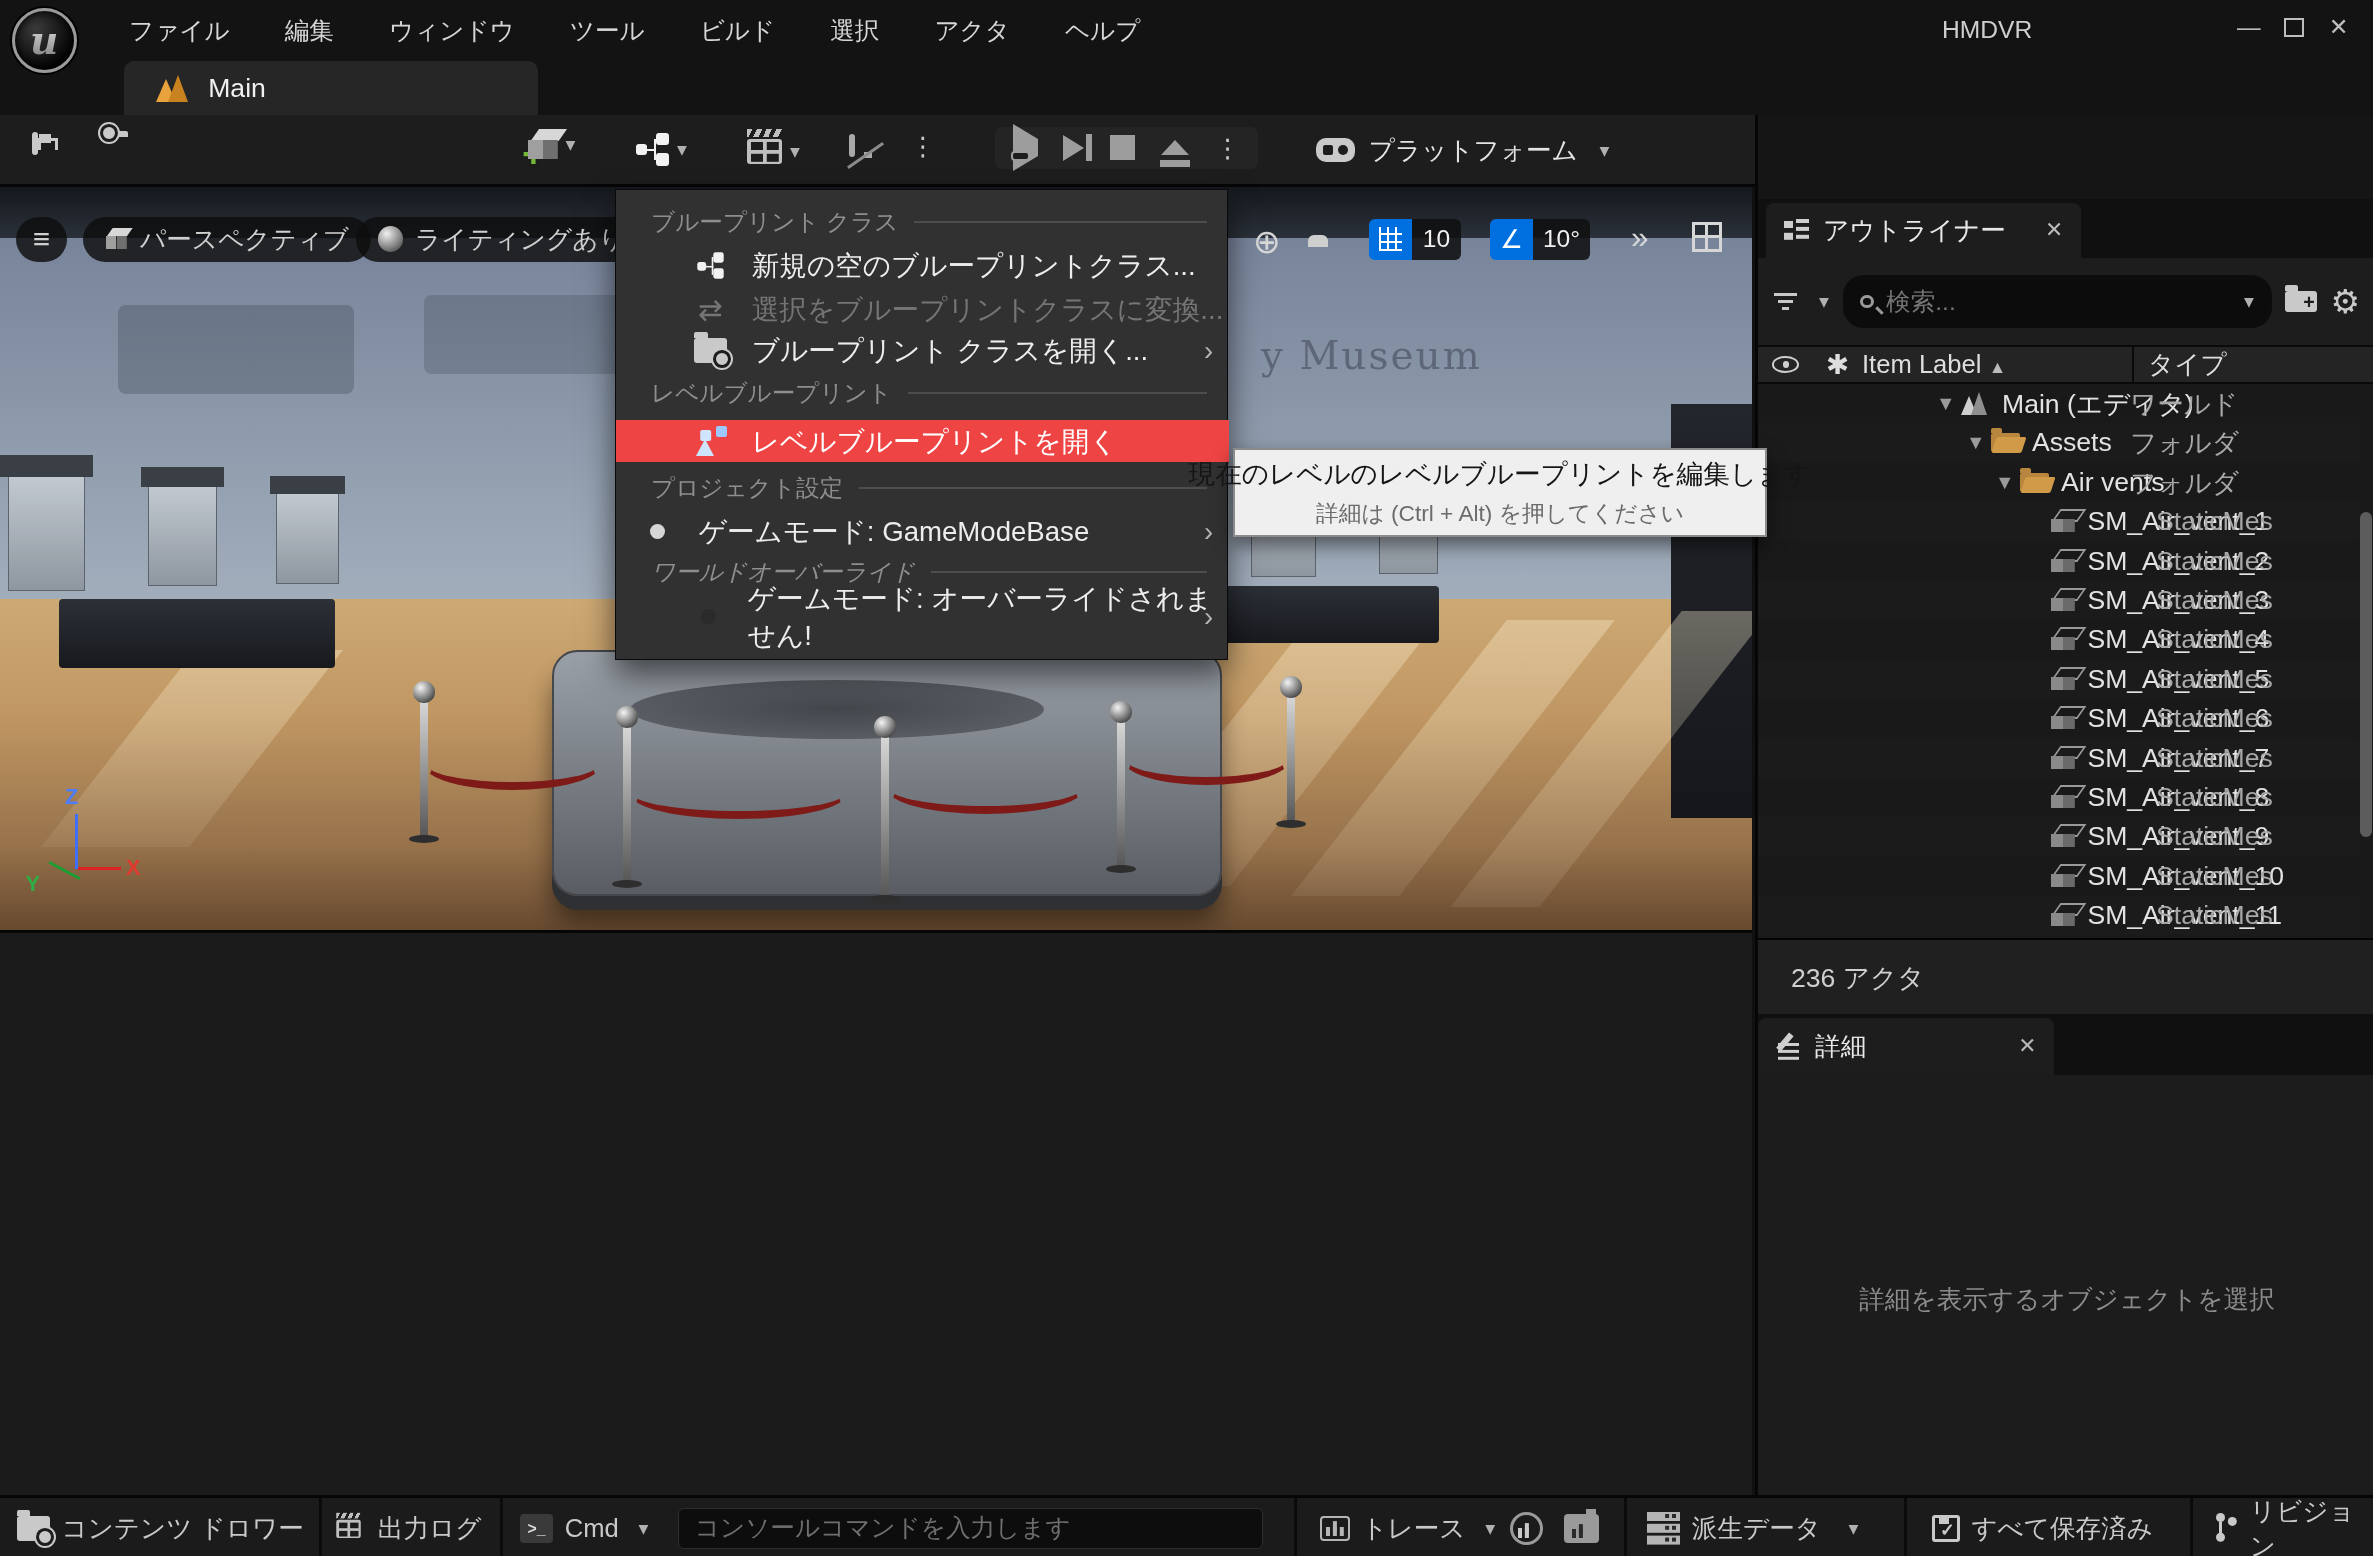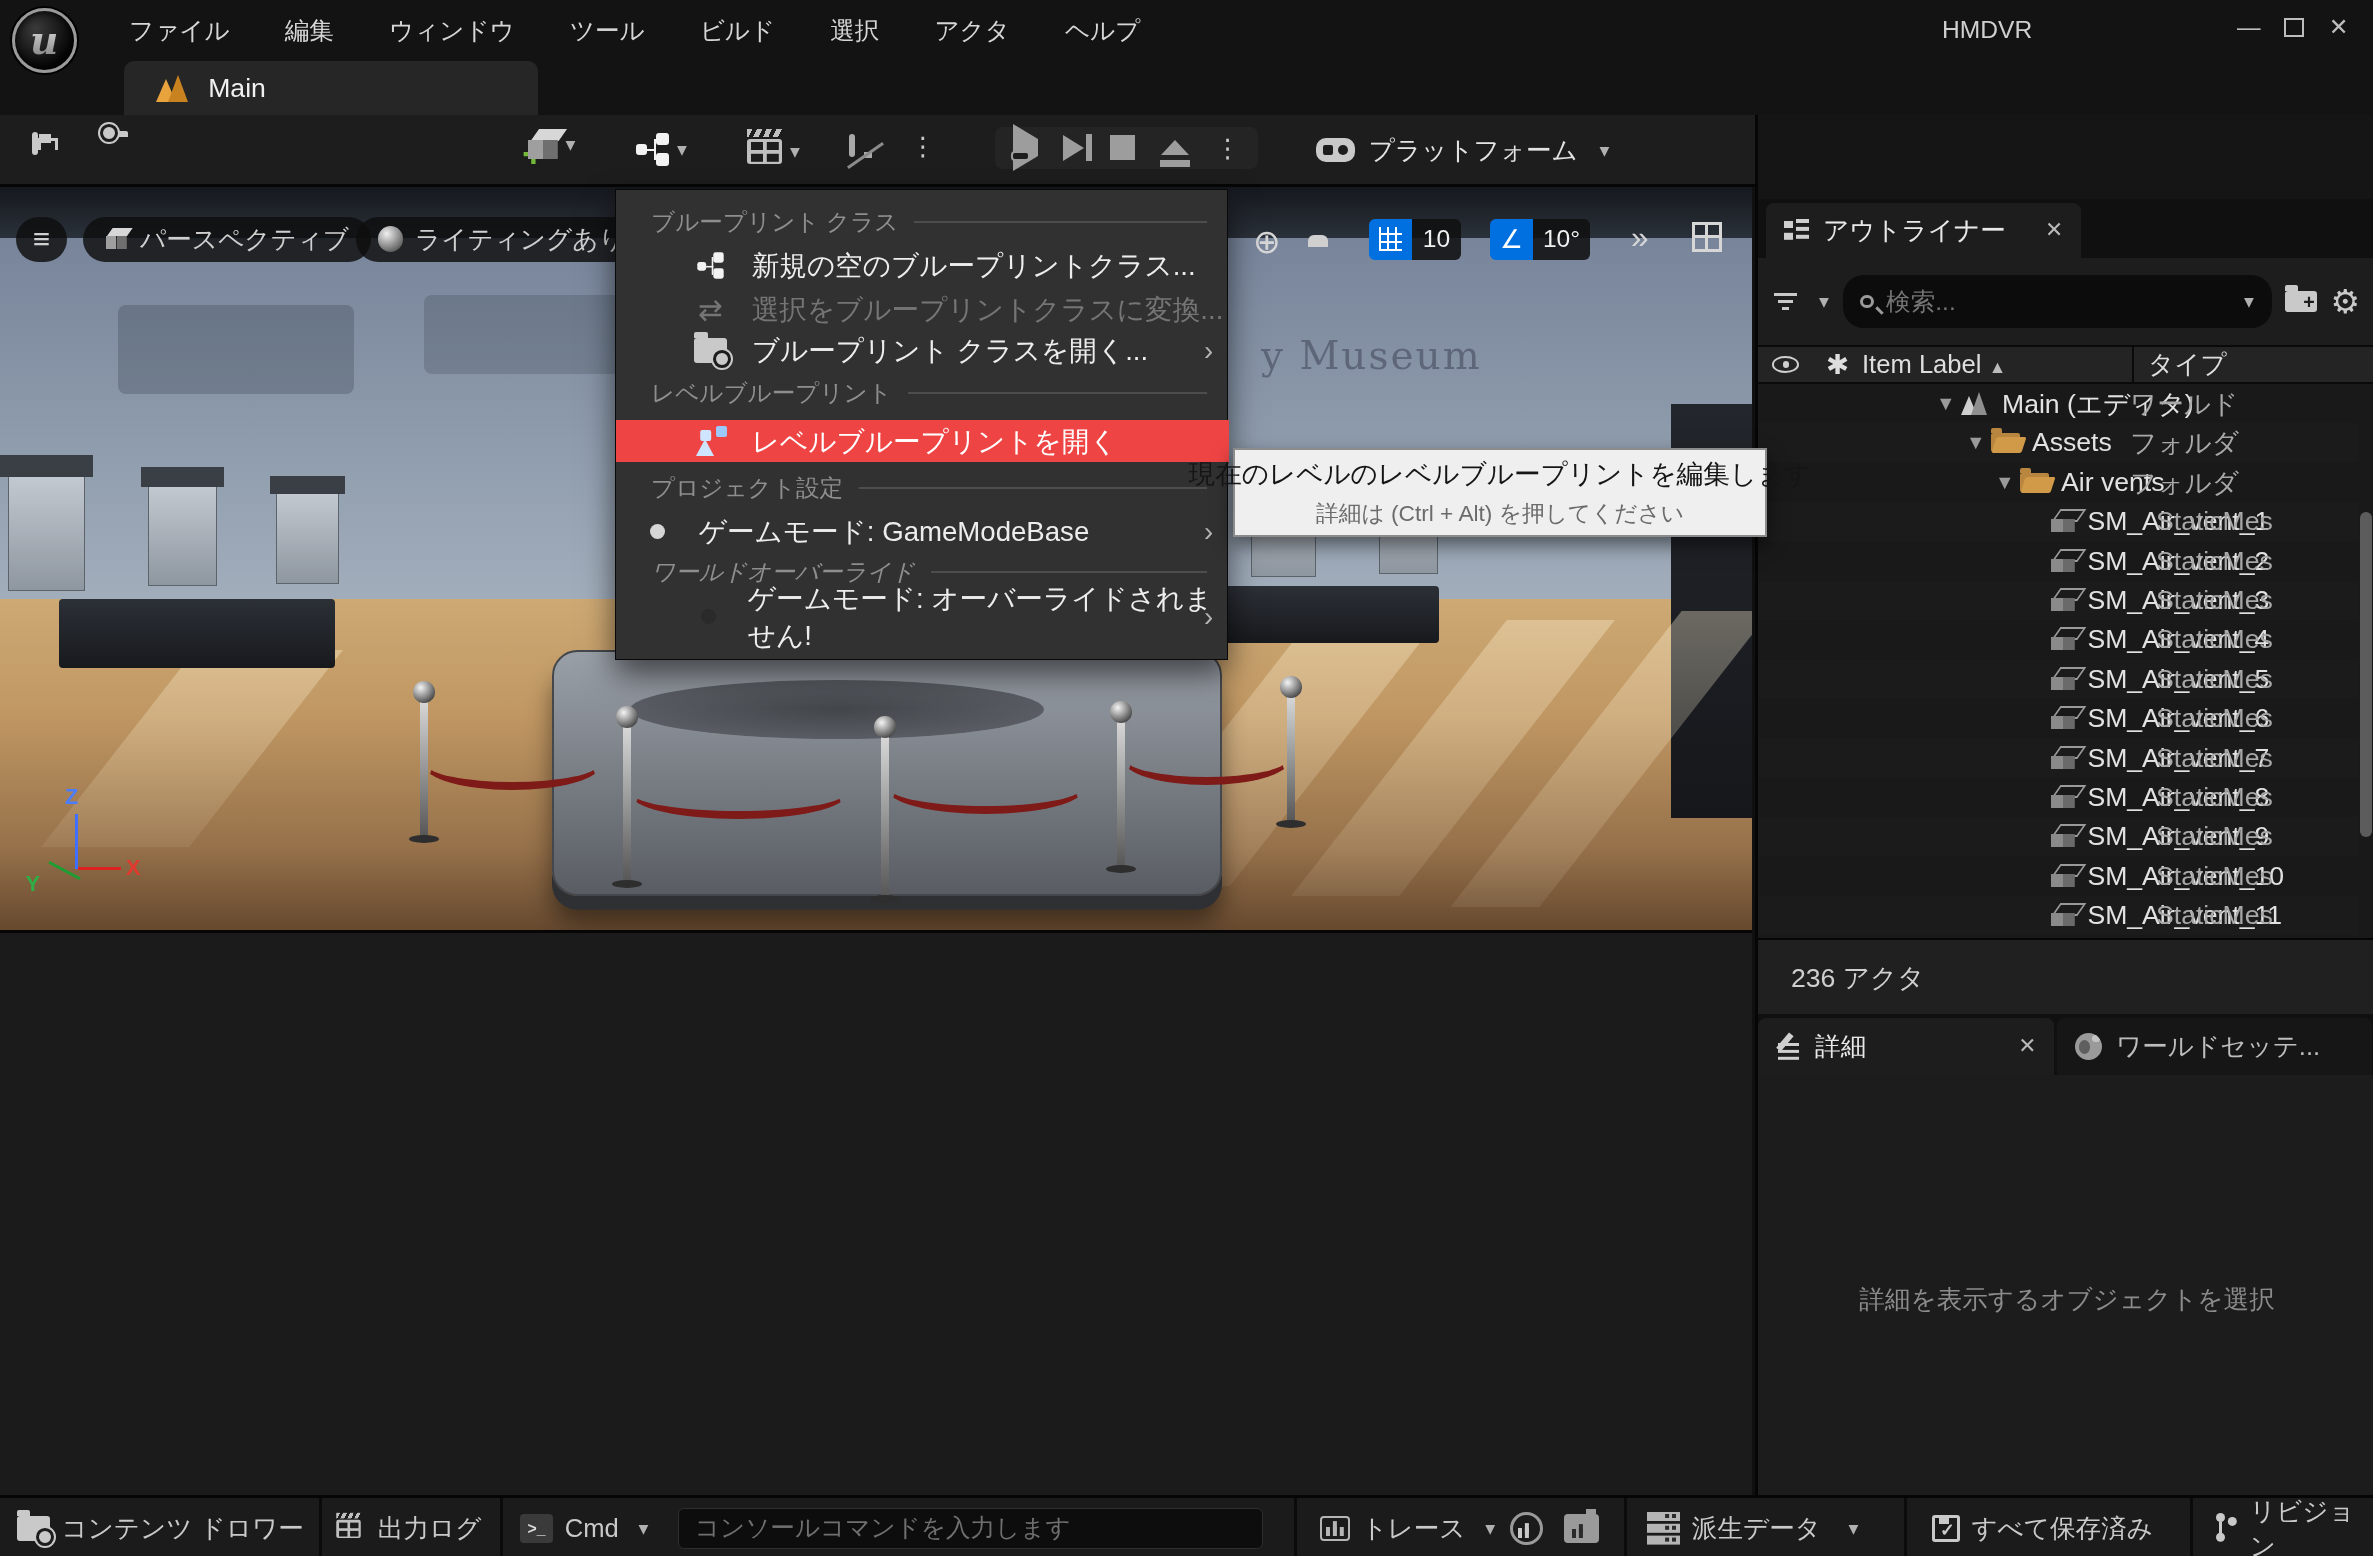--- a/index.html
+++ b/index.html
@@ -560,24 +560,20 @@
   <div id="actor-count" class="abs" style="left:0; top:823px; width:618px; height:77px;">
     <span>236 アクタ</span>
   </div>
 
   <div class="abs rp-tabrow" style="left:0; top:899px; width:618px; height:61px; background:#101010;">
     <div class="rp-tab abs" style="left:0px; top:3.9px; width:296px; height:57px;">
       <span class="pencil"></span>
       <span>詳細</span>
       <span class="close-x">✕</span>
     </div>
-    <div class="rp-tab abs" style="left:299px; top:3.9px; width:315px; height:57px; background:#161616; color:#bdbdbd;">
-      <span class="globe"></span>
-      <span>ワールドセッテ...</span>
-    </div>
   </div>
 
   <div class="abs" style="left:0; top:960px; width:618px; height:420px; background:#1c1c1c;">
     <div id="details-empty" class="abs txt" style="left:50%; top:207px; transform:translateX(-50%);">詳細を表示するオブジェクトを選択</div>
   </div>
 </div>
 
 <div id="content-browser" class="abs">
   
   

